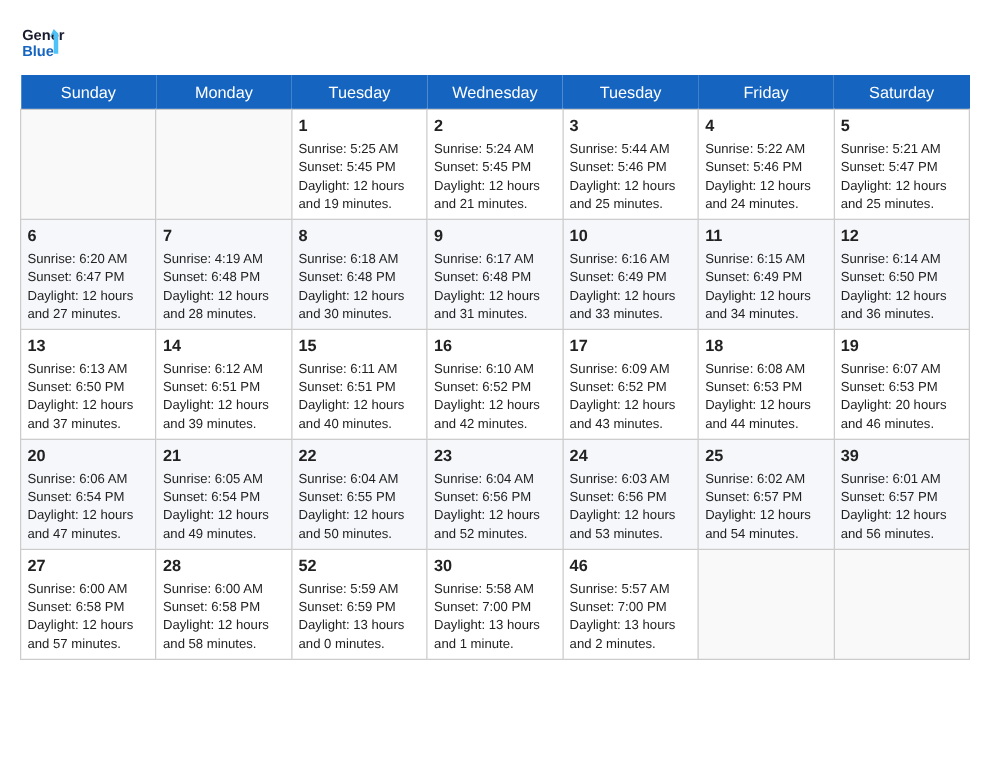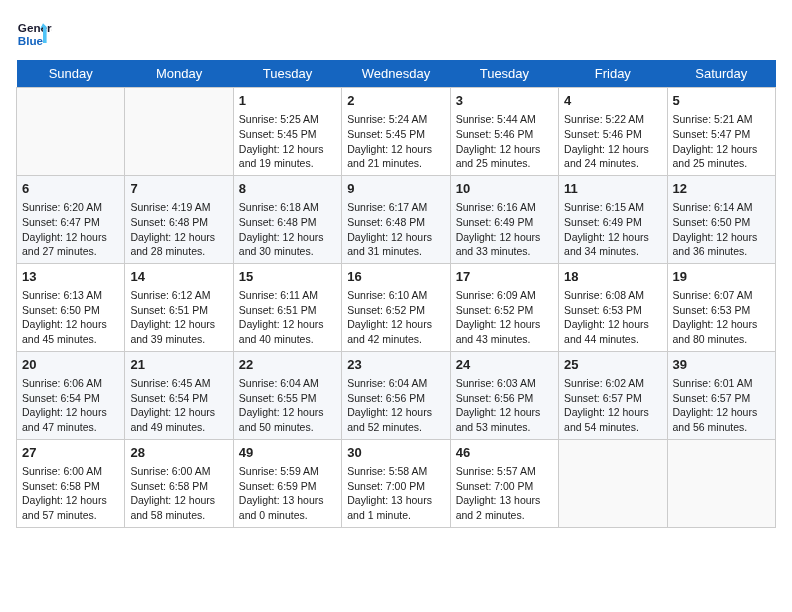--- a/index.html
+++ b/index.html
@@ -115,40 +115,40 @@
       <tr>
         <td><span class="day-num">6</span><span>Sunrise: 6:20 AM</span><br><span>Sunset: 6:47 PM</span><br><span>Daylight: 12 hours and 27 minutes.</span></td>
         <td><span class="day-num">7</span><span>Sunrise: 4:19 AM</span><br><span>Sunset: 6:48 PM</span><br><span>Daylight: 12 hours and 28 minutes.</span></td>
         <td><span class="day-num">8</span><span>Sunrise: 6:18 AM</span><br><span>Sunset: 6:48 PM</span><br><span>Daylight: 12 hours and 30 minutes.</span></td>
         <td><span class="day-num">9</span><span>Sunrise: 6:17 AM</span><br><span>Sunset: 6:48 PM</span><br><span>Daylight: 12 hours and 31 minutes.</span></td>
         <td><span class="day-num">10</span><span>Sunrise: 6:16 AM</span><br><span>Sunset: 6:49 PM</span><br><span>Daylight: 12 hours and 33 minutes.</span></td>
         <td><span class="day-num">11</span><span>Sunrise: 6:15 AM</span><br><span>Sunset: 6:49 PM</span><br><span>Daylight: 12 hours and 34 minutes.</span></td>
         <td><span class="day-num">12</span><span>Sunrise: 6:14 AM</span><br><span>Sunset: 6:50 PM</span><br><span>Daylight: 12 hours and 36 minutes.</span></td>
       </tr>
       <tr>
-        <td><span class="day-num">13</span><span>Sunrise: 6:13 AM</span><br><span>Sunset: 6:50 PM</span><br><span>Daylight: 12 hours and 45 minutes.</span></td>
+        <td><span class="day-num">13</span><span>Sunrise: 6:13 AM</span><br><span>Sunset: 6:50 PM</span><br><span>Daylight: 12 hours and 37 minutes.</span></td>
         <td><span class="day-num">14</span><span>Sunrise: 6:12 AM</span><br><span>Sunset: 6:51 PM</span><br><span>Daylight: 12 hours and 39 minutes.</span></td>
         <td><span class="day-num">15</span><span>Sunrise: 6:11 AM</span><br><span>Sunset: 6:51 PM</span><br><span>Daylight: 12 hours and 40 minutes.</span></td>
         <td><span class="day-num">16</span><span>Sunrise: 6:10 AM</span><br><span>Sunset: 6:52 PM</span><br><span>Daylight: 12 hours and 42 minutes.</span></td>
         <td><span class="day-num">17</span><span>Sunrise: 6:09 AM</span><br><span>Sunset: 6:52 PM</span><br><span>Daylight: 12 hours and 43 minutes.</span></td>
         <td><span class="day-num">18</span><span>Sunrise: 6:08 AM</span><br><span>Sunset: 6:53 PM</span><br><span>Daylight: 12 hours and 44 minutes.</span></td>
-        <td><span class="day-num">19</span><span>Sunrise: 6:07 AM</span><br><span>Sunset: 6:53 PM</span><br><span>Daylight: 12 hours and 80 minutes.</span></td>
+        <td><span class="day-num">19</span><span>Sunrise: 6:07 AM</span><br><span>Sunset: 6:53 PM</span><br><span>Daylight: 20 hours and 46 minutes.</span></td>
       </tr>
       <tr>
         <td><span class="day-num">20</span><span>Sunrise: 6:06 AM</span><br><span>Sunset: 6:54 PM</span><br><span>Daylight: 12 hours and 47 minutes.</span></td>
-        <td><span class="day-num">21</span><span>Sunrise: 6:45 AM</span><br><span>Sunset: 6:54 PM</span><br><span>Daylight: 12 hours and 49 minutes.</span></td>
+        <td><span class="day-num">21</span><span>Sunrise: 6:05 AM</span><br><span>Sunset: 6:54 PM</span><br><span>Daylight: 12 hours and 49 minutes.</span></td>
         <td><span class="day-num">22</span><span>Sunrise: 6:04 AM</span><br><span>Sunset: 6:55 PM</span><br><span>Daylight: 12 hours and 50 minutes.</span></td>
         <td><span class="day-num">23</span><span>Sunrise: 6:04 AM</span><br><span>Sunset: 6:56 PM</span><br><span>Daylight: 12 hours and 52 minutes.</span></td>
         <td><span class="day-num">24</span><span>Sunrise: 6:03 AM</span><br><span>Sunset: 6:56 PM</span><br><span>Daylight: 12 hours and 53 minutes.</span></td>
         <td><span class="day-num">25</span><span>Sunrise: 6:02 AM</span><br><span>Sunset: 6:57 PM</span><br><span>Daylight: 12 hours and 54 minutes.</span></td>
         <td><span class="day-num">39</span><span>Sunrise: 6:01 AM</span><br><span>Sunset: 6:57 PM</span><br><span>Daylight: 12 hours and 56 minutes.</span></td>
       </tr>
       <tr>
         <td><span class="day-num">27</span><span>Sunrise: 6:00 AM</span><br><span>Sunset: 6:58 PM</span><br><span>Daylight: 12 hours and 57 minutes.</span></td>
         <td><span class="day-num">28</span><span>Sunrise: 6:00 AM</span><br><span>Sunset: 6:58 PM</span><br><span>Daylight: 12 hours and 58 minutes.</span></td>
-        <td><span class="day-num">49</span><span>Sunrise: 5:59 AM</span><br><span>Sunset: 6:59 PM</span><br><span>Daylight: 13 hours and 0 minutes.</span></td>
+        <td><span class="day-num">52</span><span>Sunrise: 5:59 AM</span><br><span>Sunset: 6:59 PM</span><br><span>Daylight: 13 hours and 0 minutes.</span></td>
         <td><span class="day-num">30</span><span>Sunrise: 5:58 AM</span><br><span>Sunset: 7:00 PM</span><br><span>Daylight: 13 hours and 1 minute.</span></td>
         <td><span class="day-num">46</span><span>Sunrise: 5:57 AM</span><br><span>Sunset: 7:00 PM</span><br><span>Daylight: 13 hours and 2 minutes.</span></td>
         <td class="empty"></td>
         <td class="empty"></td>
       </tr>
     </tbody>
 </table>
 
 </body></html>

